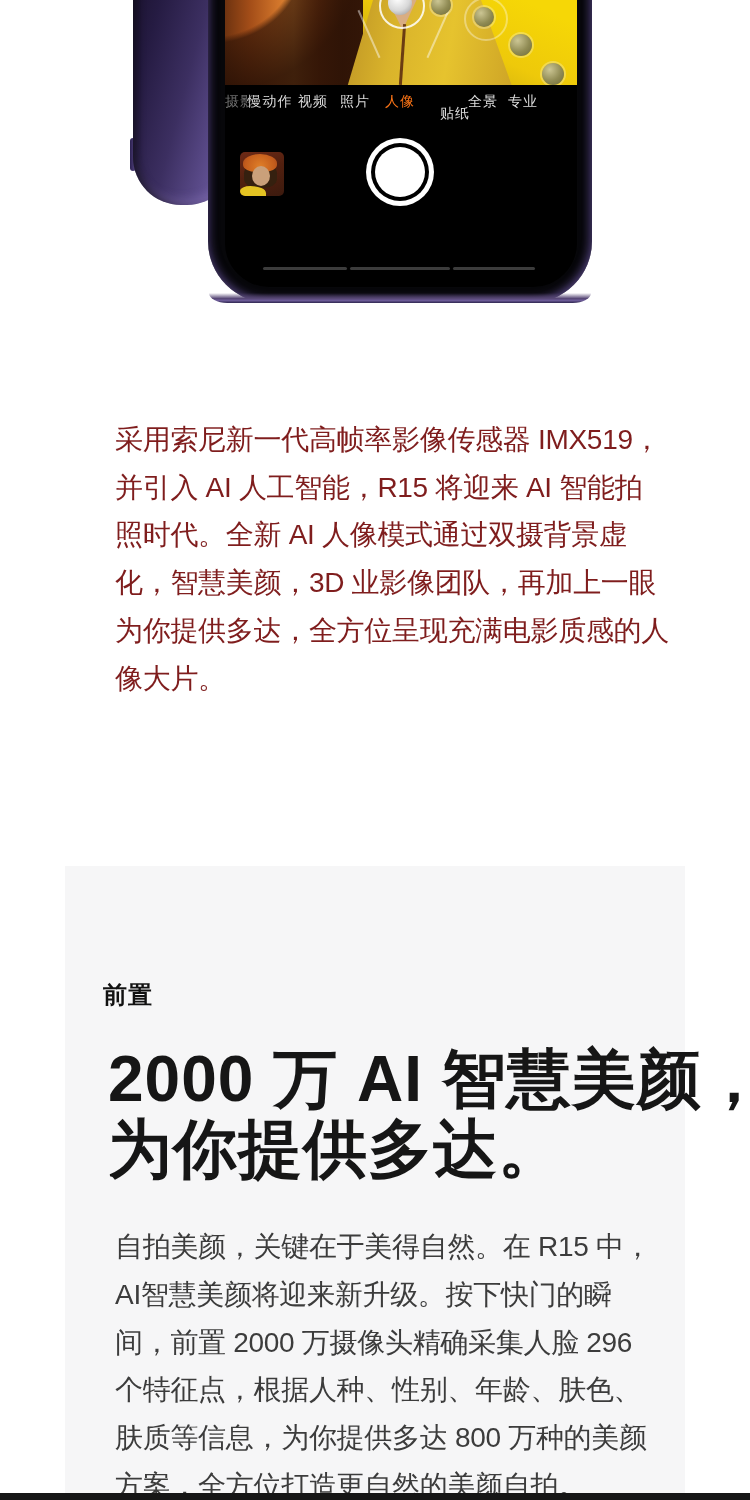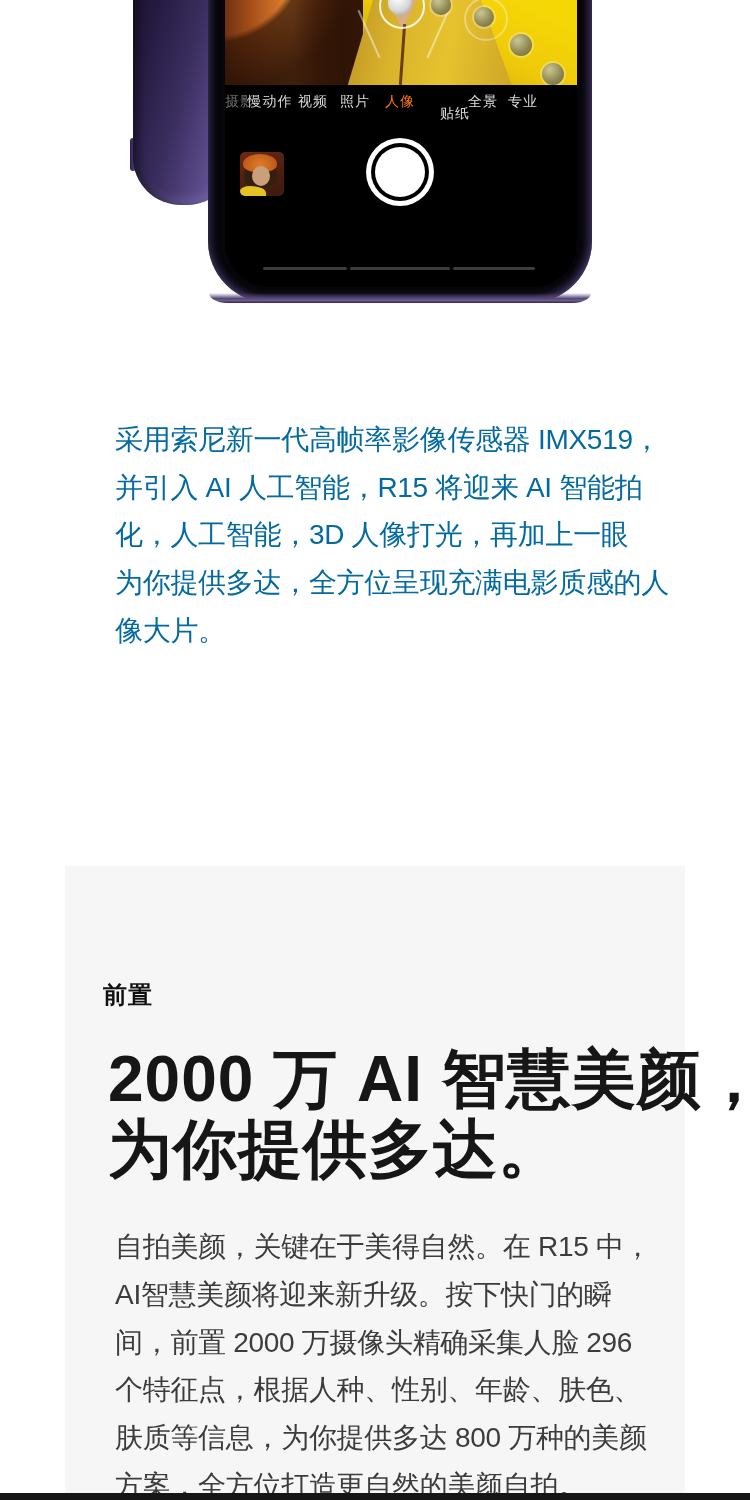--- a/index.html
+++ b/index.html
@@ -92,21 +92,21 @@
   .thumb-shirt{position:absolute;left:0px;top:34px;width:26px;height:12px;border-radius:40% 60% 0 0;
     background:#e4c322;}
   .shutter{position:absolute;left:141px;top:138px;width:68px;height:68px;border-radius:50%;background:#fff;}
   .shutter-gap{position:absolute;inset:5px;border-radius:50%;background:#000;}
   .shutter-core{position:absolute;inset:9px;border-radius:50%;background:#fff;}
   .gesture-bar{position:absolute;left:38px;top:267px;display:flex;gap:3px;}
   .gesture-bar span{display:block;height:3px;border-radius:2px;background:#3c3c3c;}
   .gseg1{width:84px;} .gseg2{width:100px;} .gseg3{width:82px;}
   
   .intro{position:absolute;left:115px;top:416px;width:545px;
-    font-size:28px;line-height:47.7px;color:#0369a1;letter-spacing:-0.3px;}
+    font-size:28px;line-height:47.7px;color:#7f1d1d;letter-spacing:-0.3px;}
   .intro div{white-space:nowrap;}
   
   .front-section{position:absolute;left:65px;top:866px;width:620px;height:634px;background:#f6f6f7;}
   .eyebrow{position:absolute;left:103px;top:980px;font-size:24px;font-weight:700;
     color:#111;line-height:30px;letter-spacing:1px;z-index:4;}
   .section-title{position:absolute;left:108px;top:1032px;font-size:64px;font-weight:700;
     color:#161616;line-height:70px;letter-spacing:1px;z-index:4;white-space:nowrap;margin-top:12px;}
   .front-body{position:absolute;left:115px;top:1223px;width:545px;
     font-size:28px;line-height:47.8px;color:#3c3c3c;letter-spacing:-0.3px;z-index:4;}
   .front-body div{white-space:nowrap;}
@@ -161,21 +161,22 @@
       <span class="gseg2"></span>
       <span class="gseg3"></span>
     </div>
   </div>
   <div class="phone-bottom-glint"></div>
 </div>
 
 <div class="intro">
   <div>采用索尼新一代高帧率影像传感器 IMX519，</div>
   <div>并引入 AI 人工智能，R15 将迎来 AI 智能拍</div>
-  <div>化，人工智能，3D 人像打光，再加上一眼</div>
+  <div>照时代。全新 AI 人像模式通过双摄背景虚</div>
+  <div>化，智慧美颜，3D 业影像团队，再加上一眼</div>
   <div>为你提供多达，全方位呈现充满电影质感的人</div>
   <div>像大片。</div>
 </div>
 
 <div class="front-section"></div>
 <div class="eyebrow">前置</div>
 <div class="section-title">
   <div>2000 万 AI 智慧美颜，</div>
   <div>为你提供多达。</div>
 </div>

